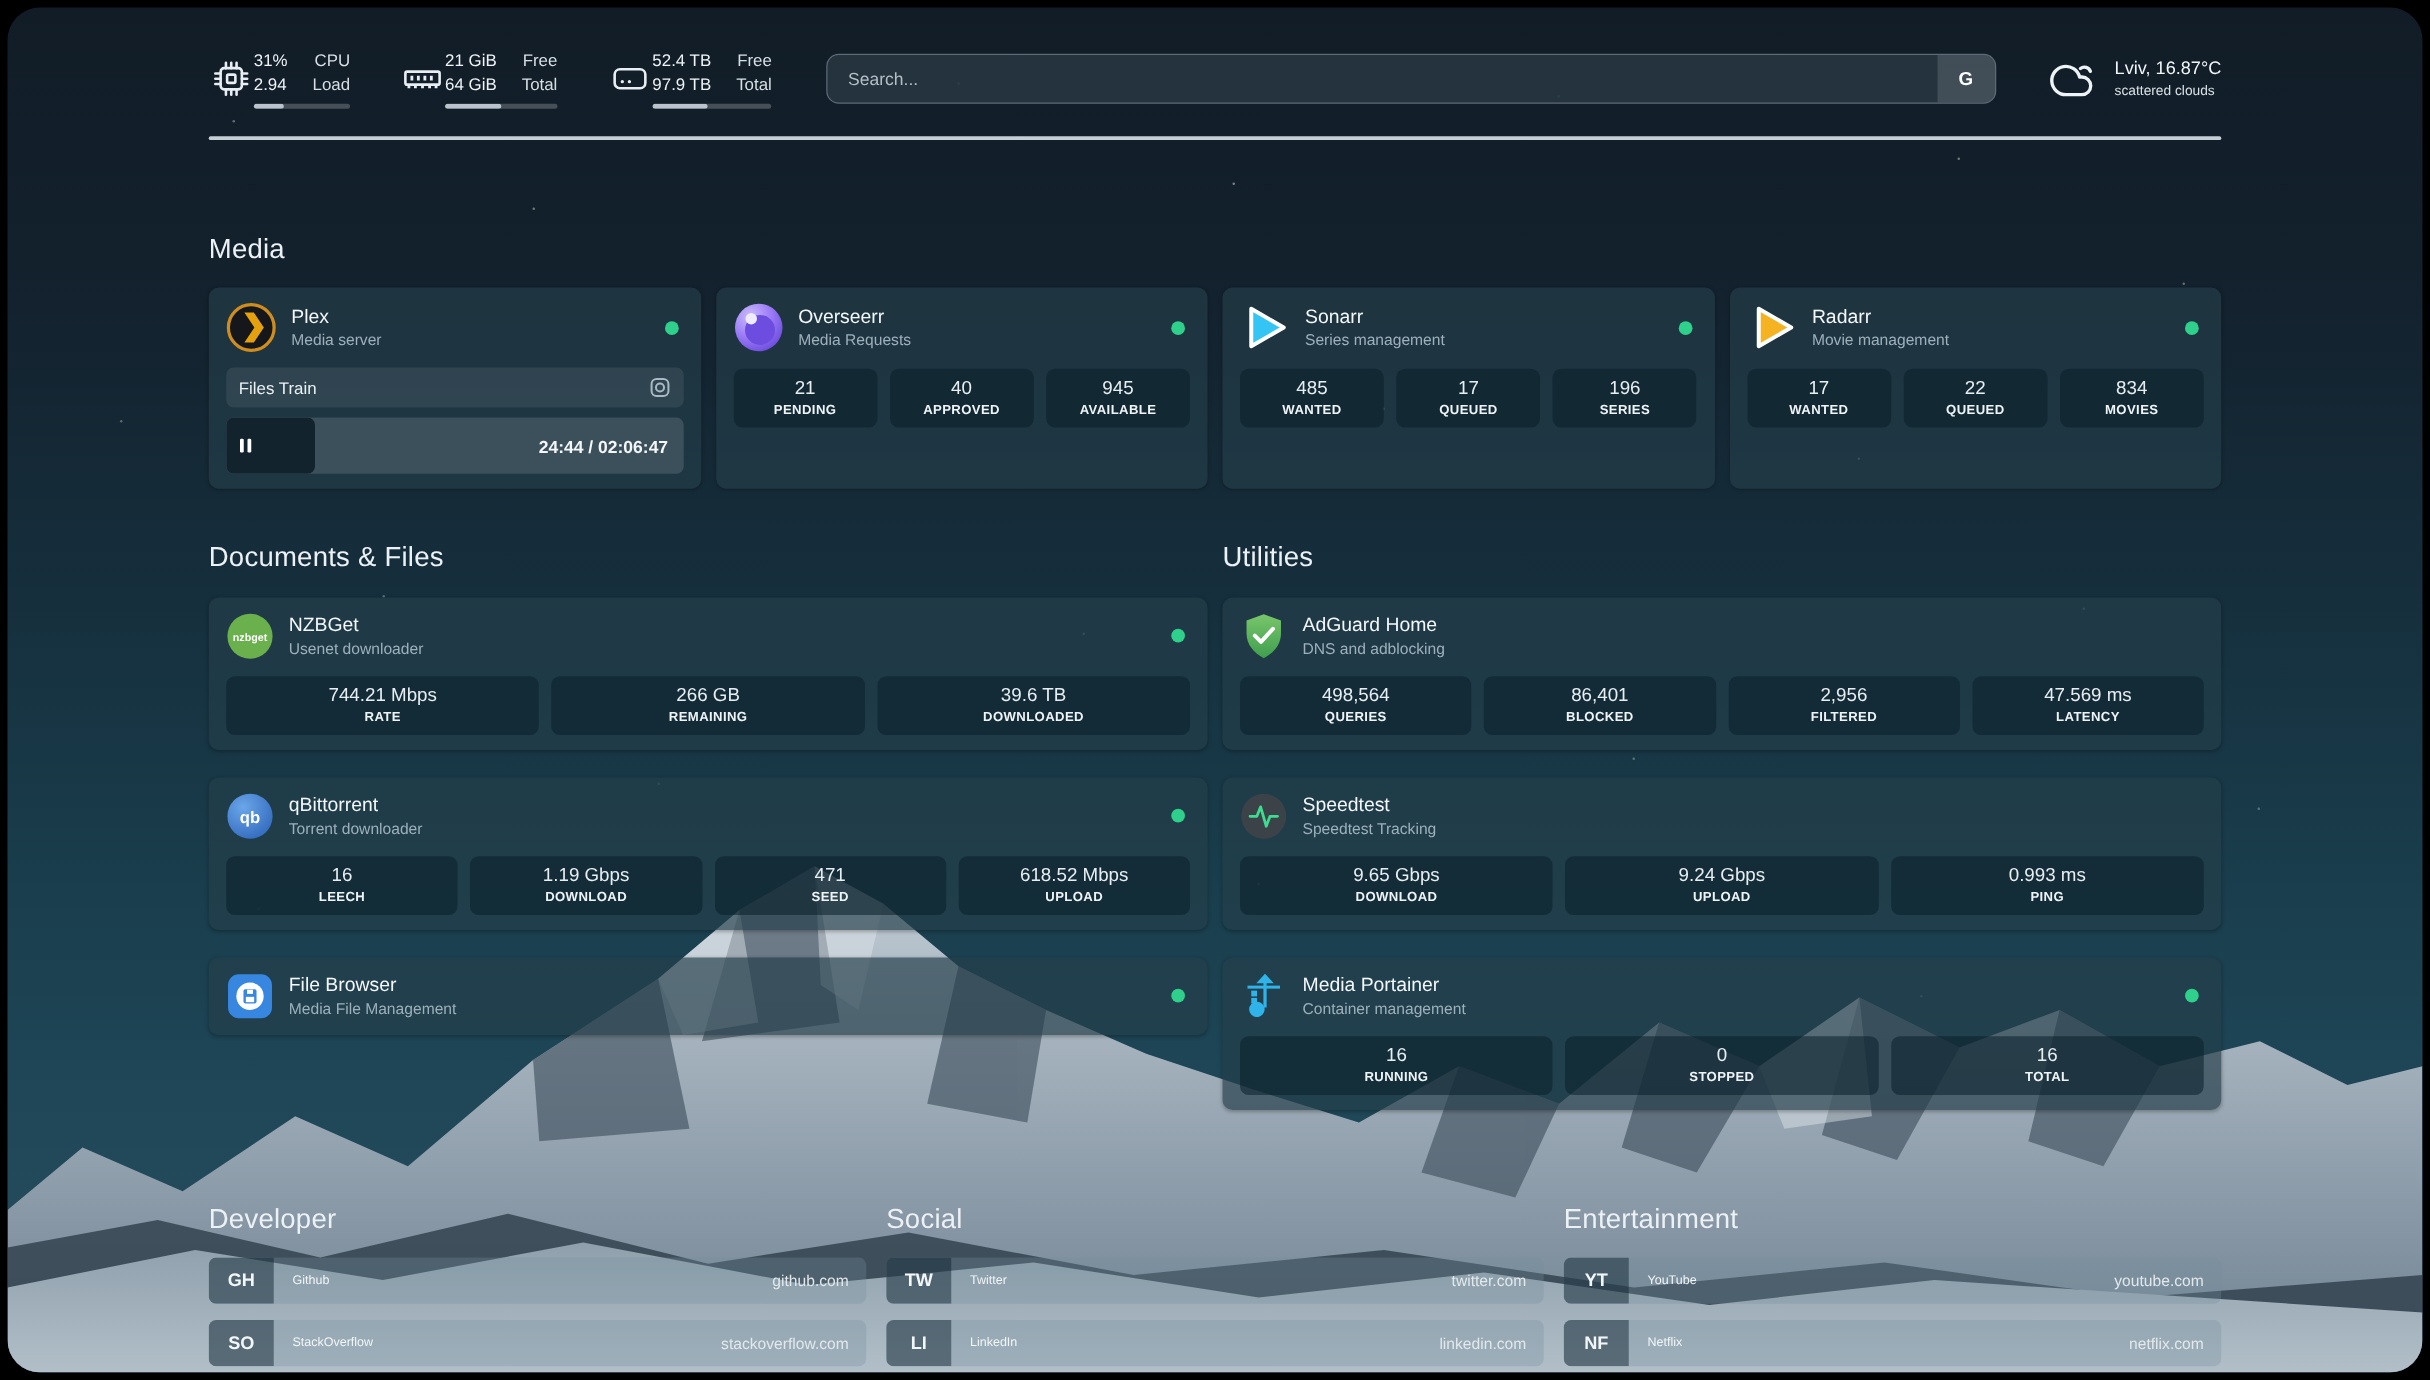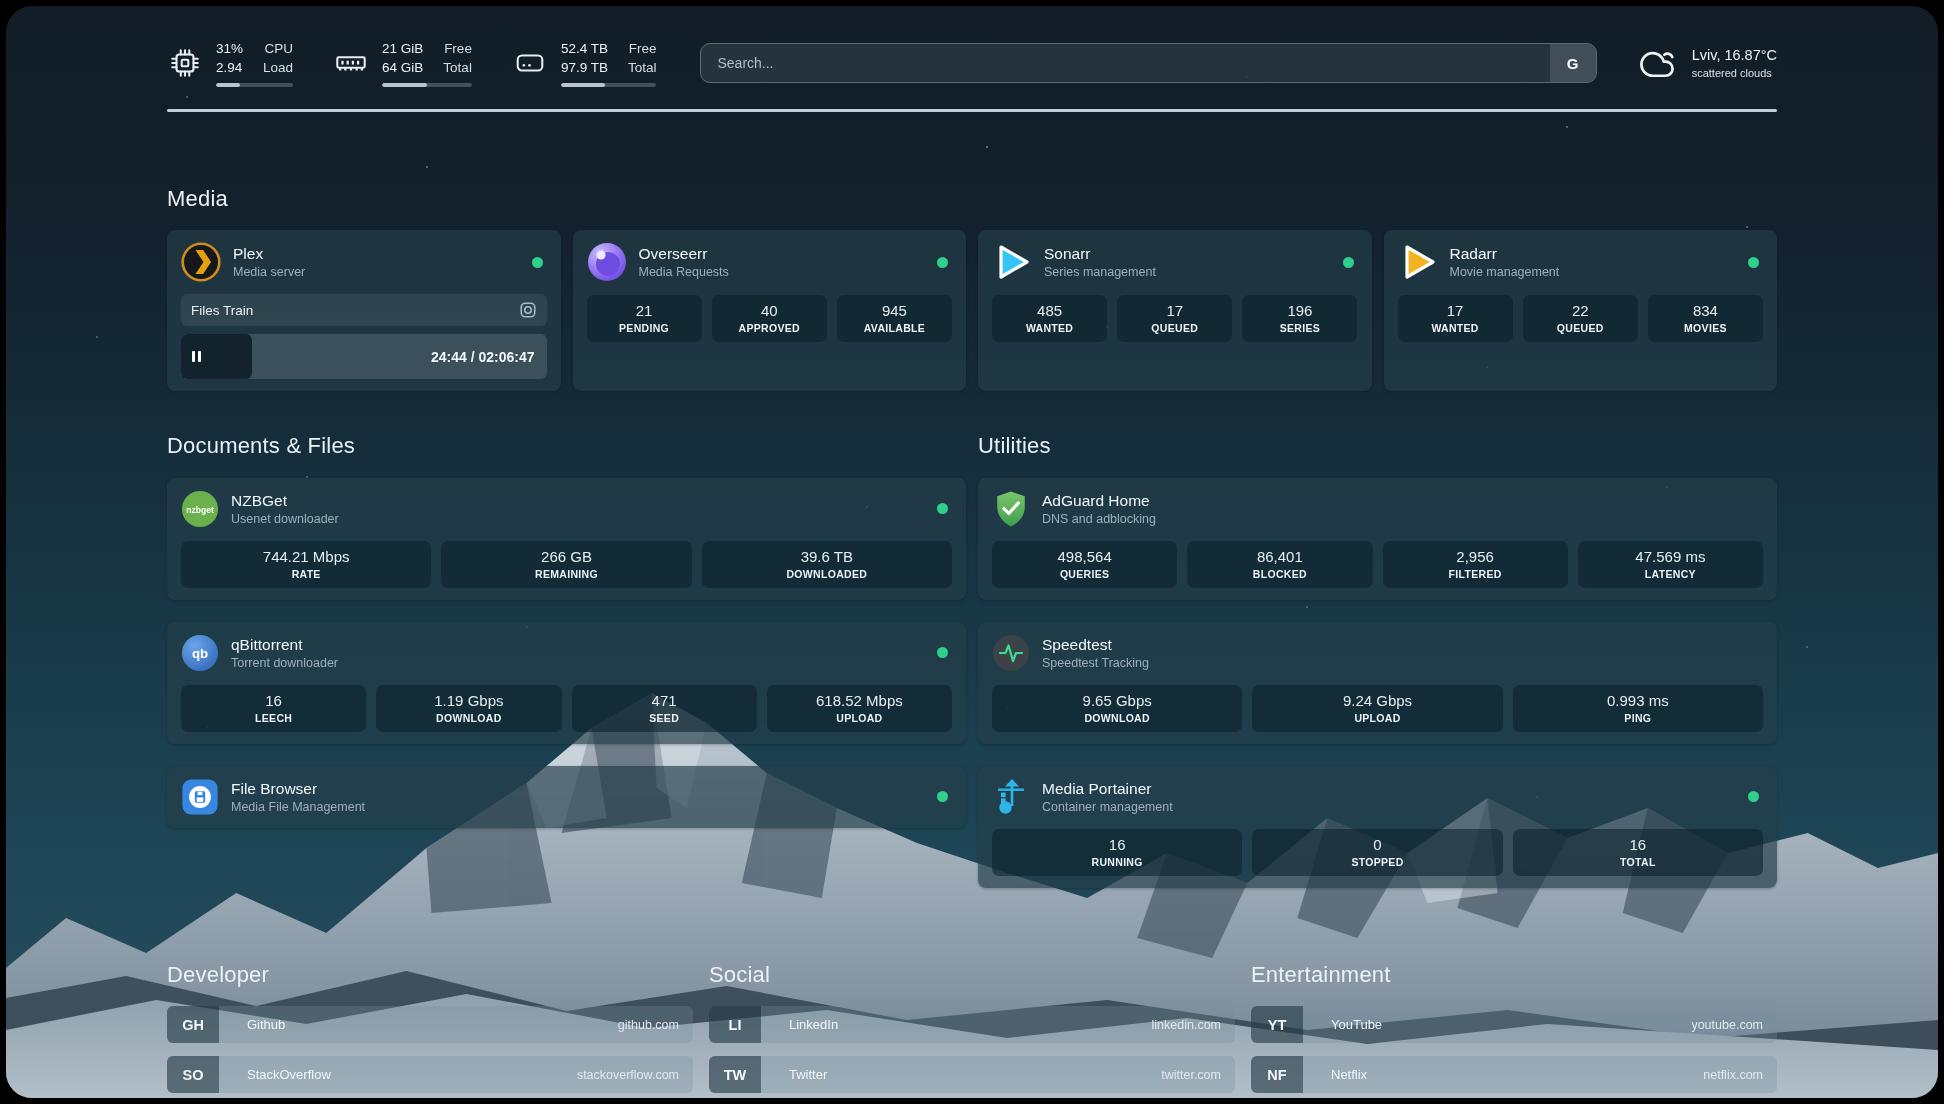--- a/index.html
+++ b/index.html
@@ -14,21 +14,21 @@
     1100px 320px rgba(255,255,255,.3), 1480px 360px rgba(255,255,255,.35), 300px 470px rgba(255,255,255,.3),
     860px 500px rgba(255,255,255,.3), 1660px 480px rgba(255,255,255,.3), 520px 620px rgba(255,255,255,.25),
     1300px 600px rgba(255,255,255,.3), 200px 720px rgba(255,255,255,.25), 1000px 700px rgba(255,255,255,.25),
     1800px 640px rgba(255,255,255,.3), 700px 820px rgba(255,255,255,.25), 1530px 790px rgba(255,255,255,.25);}
   .mountains{position:absolute;left:0;right:0;bottom:0;height:430px;width:100%;}
   .content{position:relative;width:1610px;margin:0 auto;}
 
   
   .topbar{display:flex;align-items:center;padding-top:34px;color:#e9eff3;}
   .resources{display:flex;gap:40px;}
-  .resource{display:flex;align-items:center;gap:13px;}
+  .resource{display:flex;align-items:center;}
   .res-icon{width:36px;height:36px;display:flex;align-items:center;justify-content:center;}
   .res-cols{display:flex;gap:20px;font-size:13.5px;line-height:1.4;}
   .res-labels{text-align:right;color:#d7dfe5;}
   .res-vals{color:#eef3f6;}
   .res-bar{margin-top:5px;height:4px;border-radius:2px;background:rgba(255,255,255,.22);overflow:hidden;}
   .res-fill{display:block;height:100%;background:#b9c4cc;border-radius:2px;}
   .search-wrap{flex:1;margin:0 40px 0 44px;}
   .searchbar{display:flex;height:38px;border:1.5px solid #5d6b76;border-radius:10px;
     background:rgba(41,55,66,.85);overflow:hidden;}
   .searchbar input{flex:1;background:transparent;border:0;outline:0;color:#e3eaef;
@@ -74,21 +74,21 @@
   .pause-icon b{width:3.2px;height:11px;background:#fff;border-radius:1px;display:block;}
   .progress-time{margin-left:auto;position:relative;font-size:14px;font-weight:700;color:#f2f6f8;padding-right:12px;}
 
   
   .bookmarks{display:grid;grid-template-columns:repeat(3,1fr);gap:16px;margin-top:56px;position:relative;}
   .bm-list{display:flex;flex-direction:column;gap:13px;margin-top:16px;}
   .bm-row{display:flex;align-items:stretch;height:37px;border-radius:6px;overflow:hidden;
     background:rgba(116,142,156,.30);cursor:pointer;}
   .bm-abbr{width:52px;background:rgba(12,33,45,.48);display:flex;align-items:center;justify-content:center;
     font-weight:700;font-size:14.5px;color:#f2f6f8;flex:0 0 auto;}
-  .bm-name{display:flex;align-items:center;padding-left:28px;font-size:13px;color:#f2f6f8;}
+  .bm-name{display:flex;align-items:center;padding-left:15px;font-size:10px;color:#f2f6f8;}
   .bm-url{margin-left:auto;display:flex;align-items:center;padding-right:14px;font-size:12.5px;color:#e2e8ec;}
 
   svg{display:block;}
 </style>
 </head>
 <body>
 
 <div class="screen">
   <div class="stars">
       <i></i>
@@ -589,29 +589,29 @@
             <span class="bm-name">DEV</span>
             <span class="bm-url">dev.to</span>
           </div>
         </div>
       </div>
 
       <div class="bm-group">
         <h2 class="section-title">Social</h2>
         <div class="bm-list">
           <div class="bm-row">
+            <span class="bm-abbr">TW</span>
+            <span class="bm-name">Twitter</span>
+            <span class="bm-url">twitter.com</span>
+          </div>
+          <div class="bm-row">
             <span class="bm-abbr">LI</span>
             <span class="bm-name">LinkedIn</span>
             <span class="bm-url">linkedin.com</span>
           </div>
-          <div class="bm-row">
-            <span class="bm-abbr">TW</span>
-            <span class="bm-name">Twitter</span>
-            <span class="bm-url">twitter.com</span>
-          </div>
         </div>
       </div>
 
       <div class="bm-group">
         <h2 class="section-title">Entertainment</h2>
         <div class="bm-list">
           <div class="bm-row">
             <span class="bm-abbr">YT</span>
             <span class="bm-name">YouTube</span>
             <span class="bm-url">youtube.com</span>

